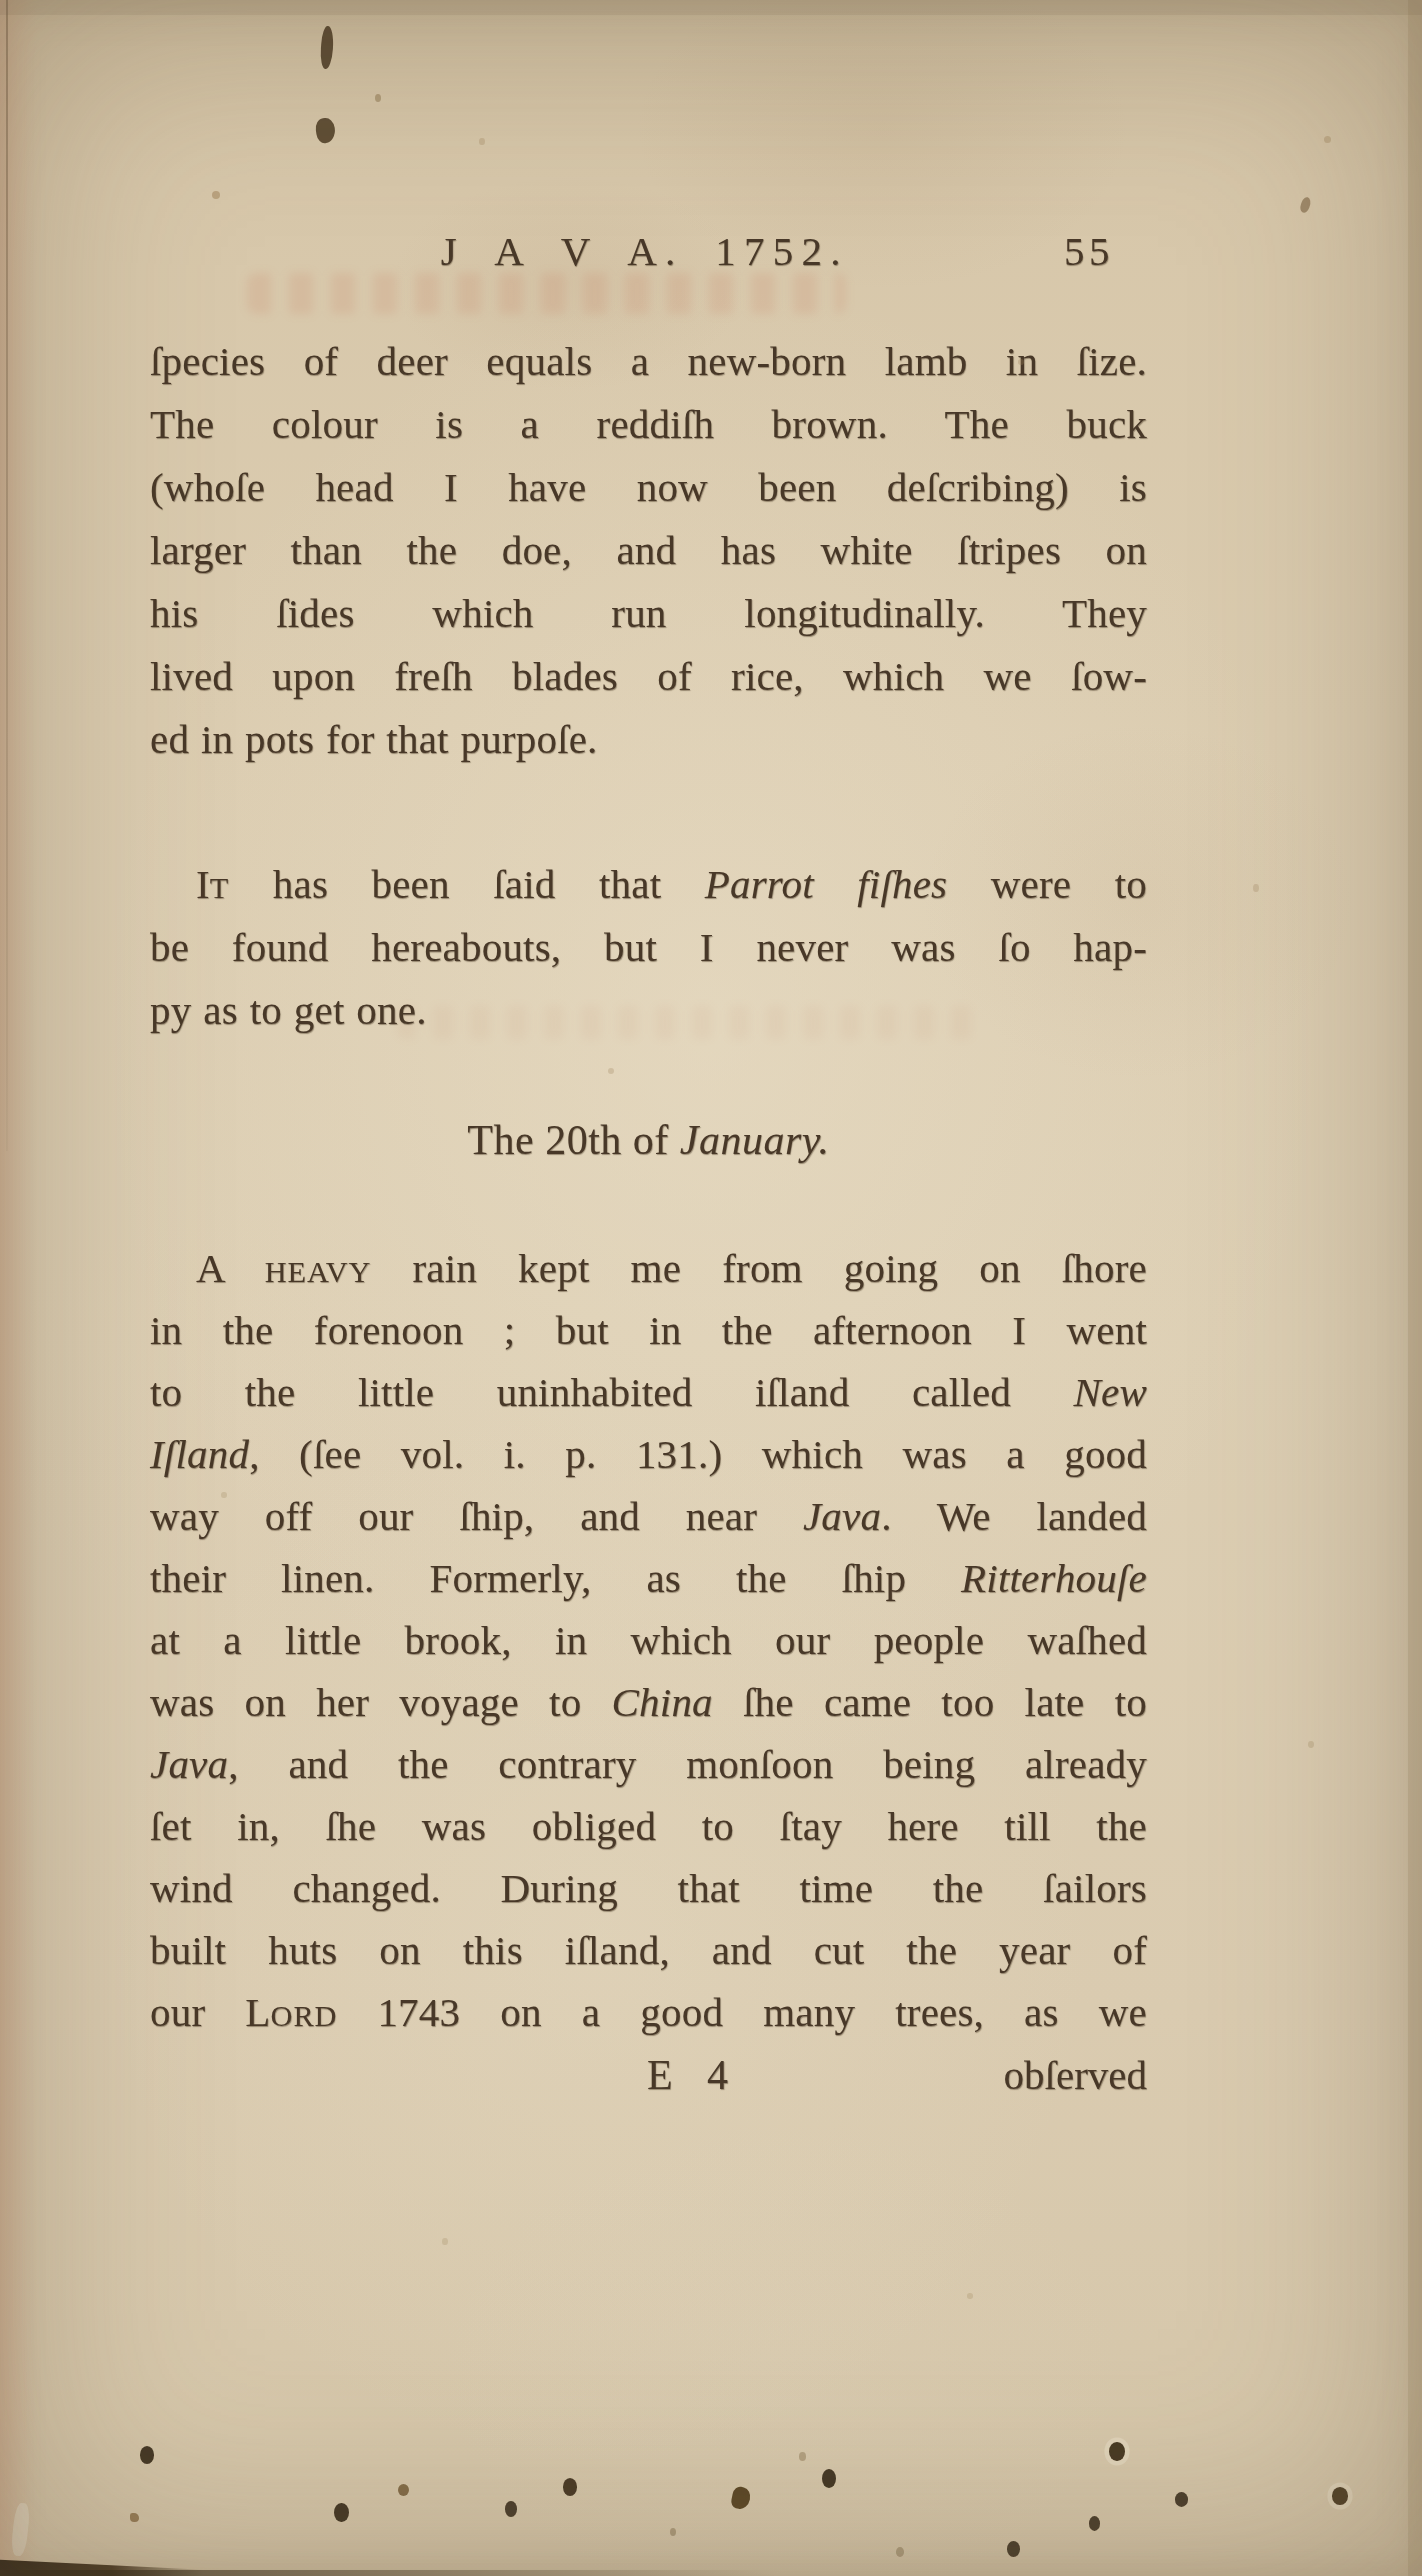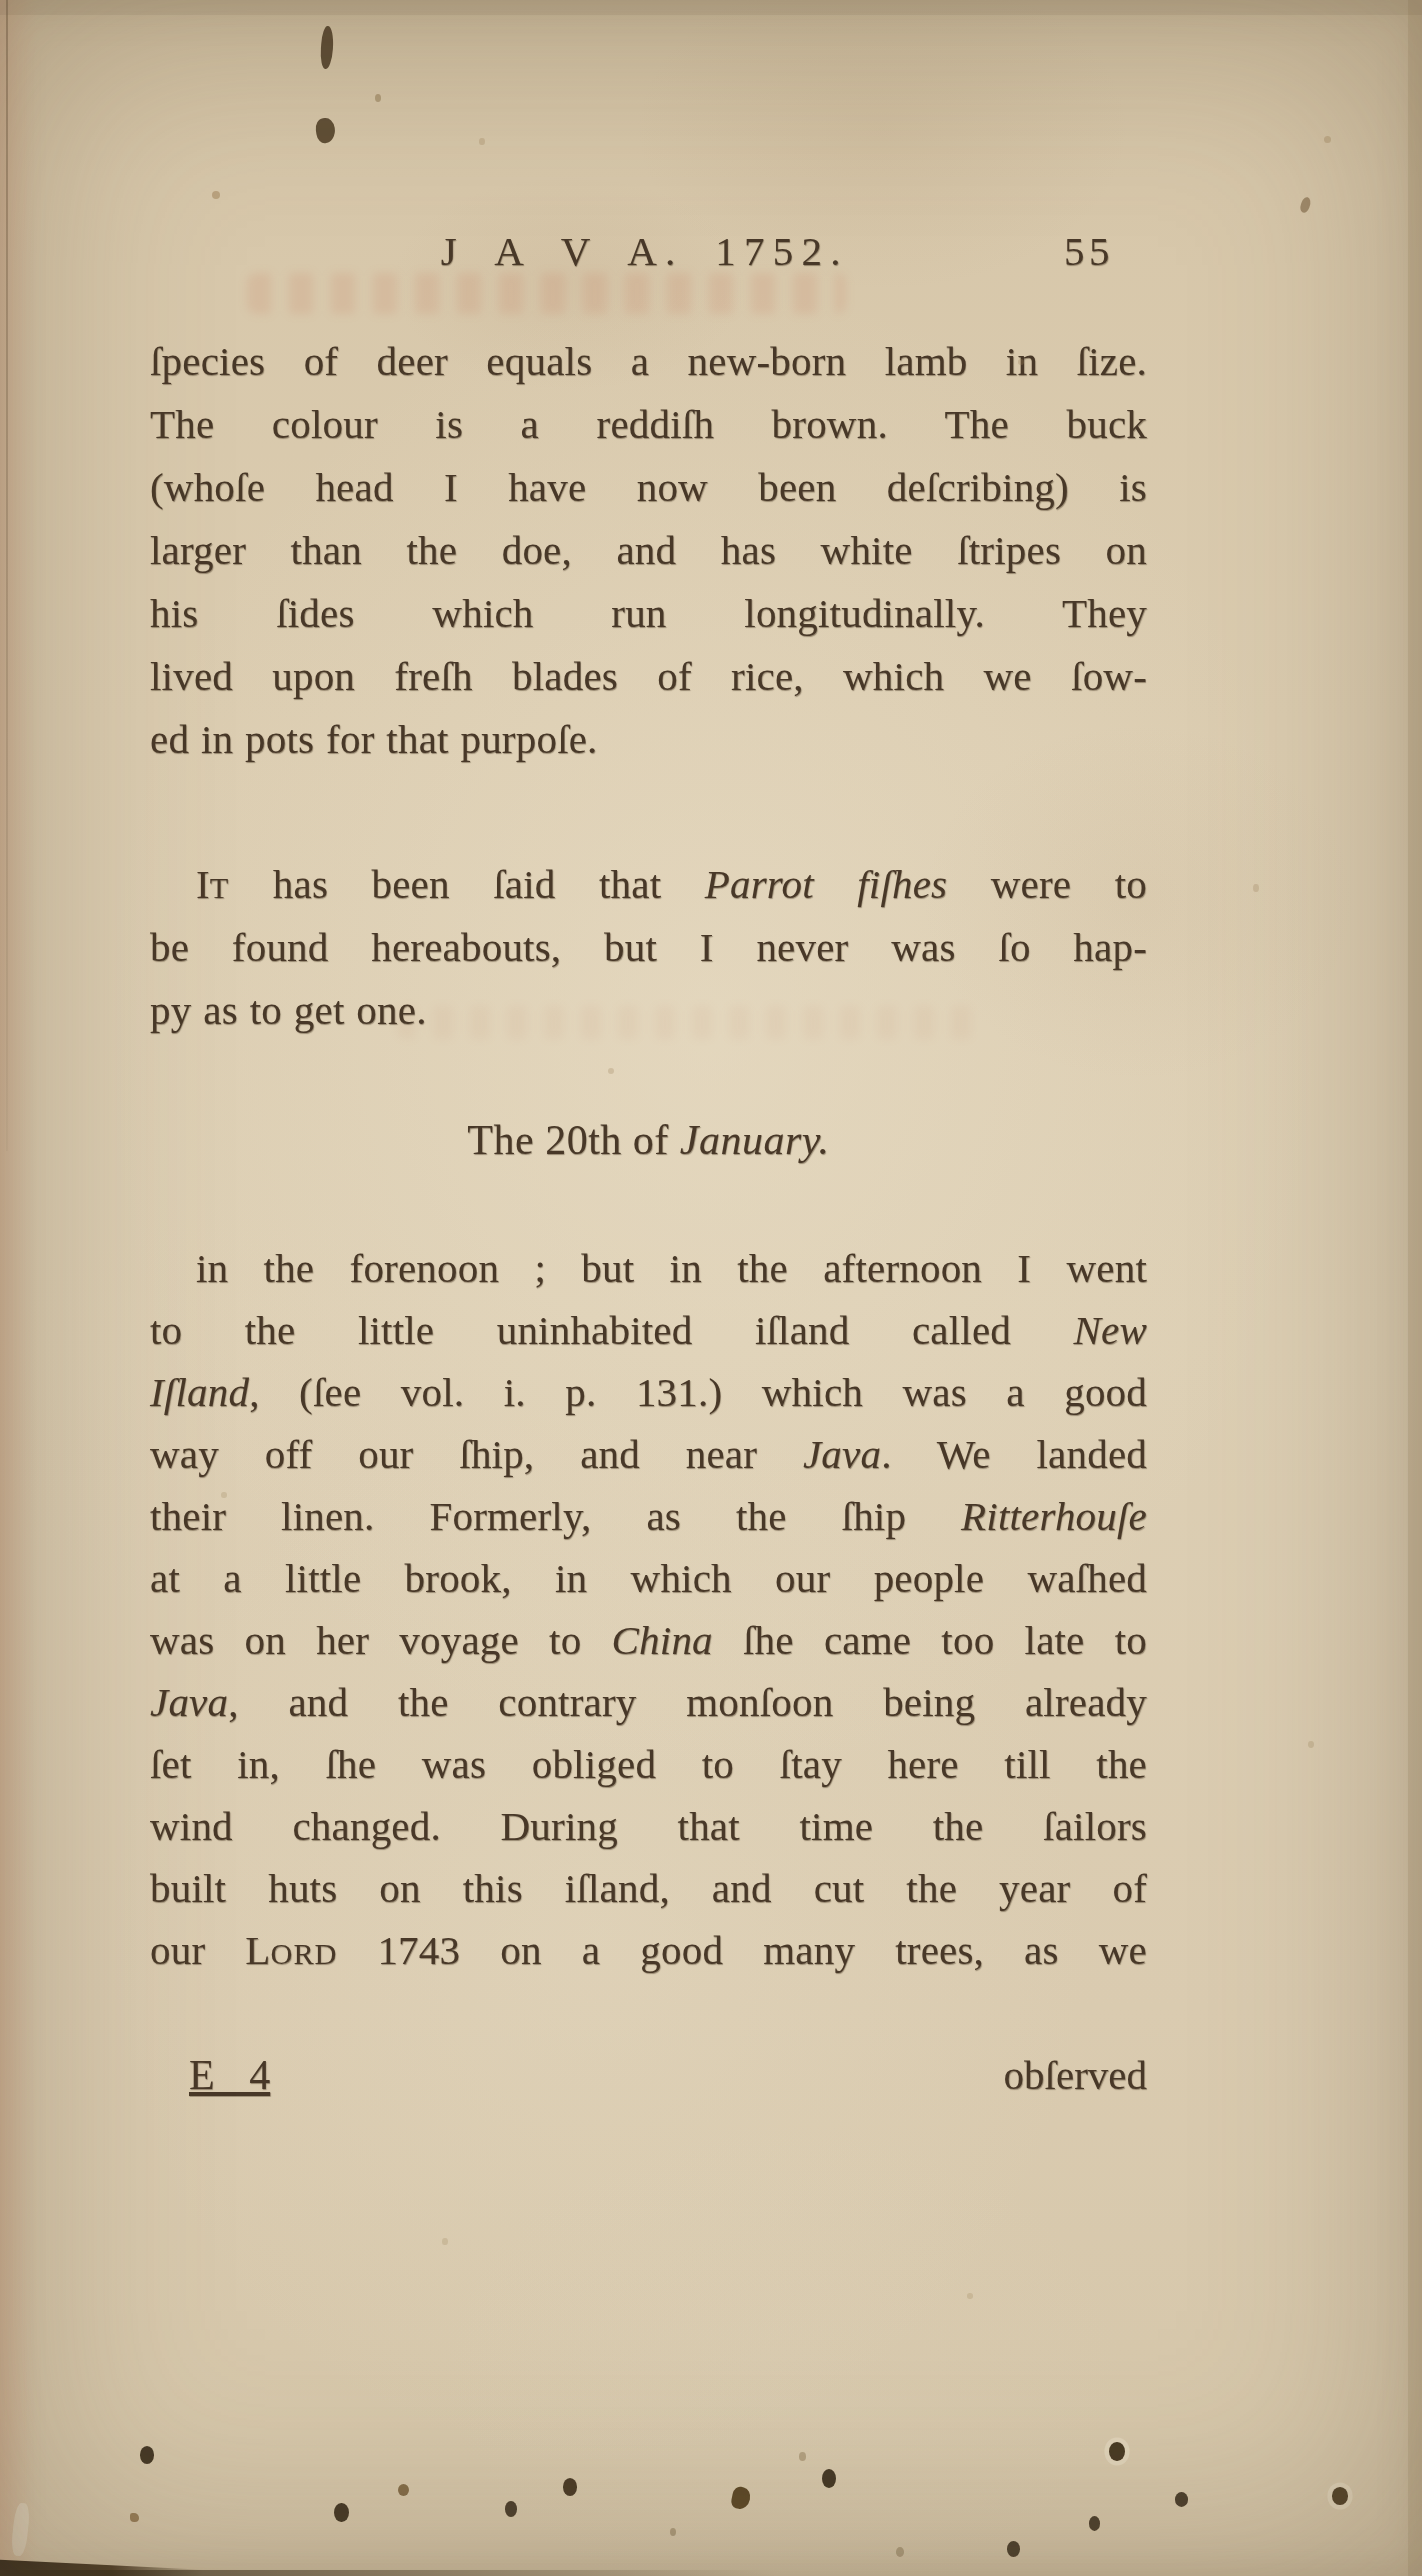--- a/index.html
+++ b/index.html
@@ -68,22 +68,22 @@
   .p3 .line { height:62px; line-height:62px; }
   .line.short { text-align-last:left; }
   .para.indent .line:first-child { text-indent:46px; }
   .i  { font-style:italic; }
   .sc { font-size:0.74em; letter-spacing:0.9px; }
   .heading {
     position:absolute; top:1116px; left:150px; width:997px; margin:0;
     font-size:42px; font-weight:normal; text-align:center; letter-spacing:0.5px;
   }
   .footerline { position:absolute; top:2044px; left:0; width:100%; height:63px; line-height:63px; }
-  .signature { position:absolute; left:189px; width:997px; text-align:left;
-    font-size:42px; word-spacing:24px;text-decoration:underline; }
+  .signature { position:absolute; left:189px; width:997px; text-align:center;
+    font-size:42px; word-spacing:24px; }
   .catchword { position:absolute; right:276px; font-size:41px; }
   .speck { position:absolute; pointer-events:none; }
 </style>
 </head>
 <body>
 
 <div class="page">
 
   <div class="overlay mottle"></div>
   <div class="overlay edge-left-pink"></div>
@@ -108,20 +108,21 @@
     </div>
   <div class="para p2 inked indent">
       <div class="line"><span>I</span><span class="sc">T</span><span> has been ſaid that </span><span class="i">Parrot fiſhes</span><span> were to</span></div>
       <div class="line"><span>be found hereabouts, but I never was ſo hap-</span></div>
       <div class="line short"><span>py as to get one.</span></div>
     </div>
 
   <h2 class="heading inked" id="section-heading"><span>The 20th of </span><span class="i">January.</span></h2>
 
   <div class="para p3 inked indent">
+      <div class="line"><span>A </span><span class="sc">HEAVY</span><span> rain kept me from going on ſhore</span></div>
       <div class="line"><span>in the forenoon ; but in the afternoon I went</span></div>
       <div class="line"><span>to the little uninhabited iſland called </span><span class="i">New</span></div>
       <div class="line"><span class="i">Iſland</span><span>, (ſee vol. i. p. 131.) which was a good</span></div>
       <div class="line"><span>way off our ſhip, and near </span><span class="i">Java</span><span>. We landed</span></div>
       <div class="line"><span>their linen. Formerly, as the ſhip </span><span class="i">Ritterhouſe</span></div>
       <div class="line"><span>at a little brook, in which our people waſhed</span></div>
       <div class="line"><span>was on her voyage to </span><span class="i">China</span><span> ſhe came too late to</span></div>
       <div class="line"><span class="i">Java</span><span>, and the contrary monſoon being already</span></div>
       <div class="line"><span>ſet in, ſhe was obliged to ſtay here till the</span></div>
       <div class="line"><span>wind changed. During that time the ſailors</span></div>

